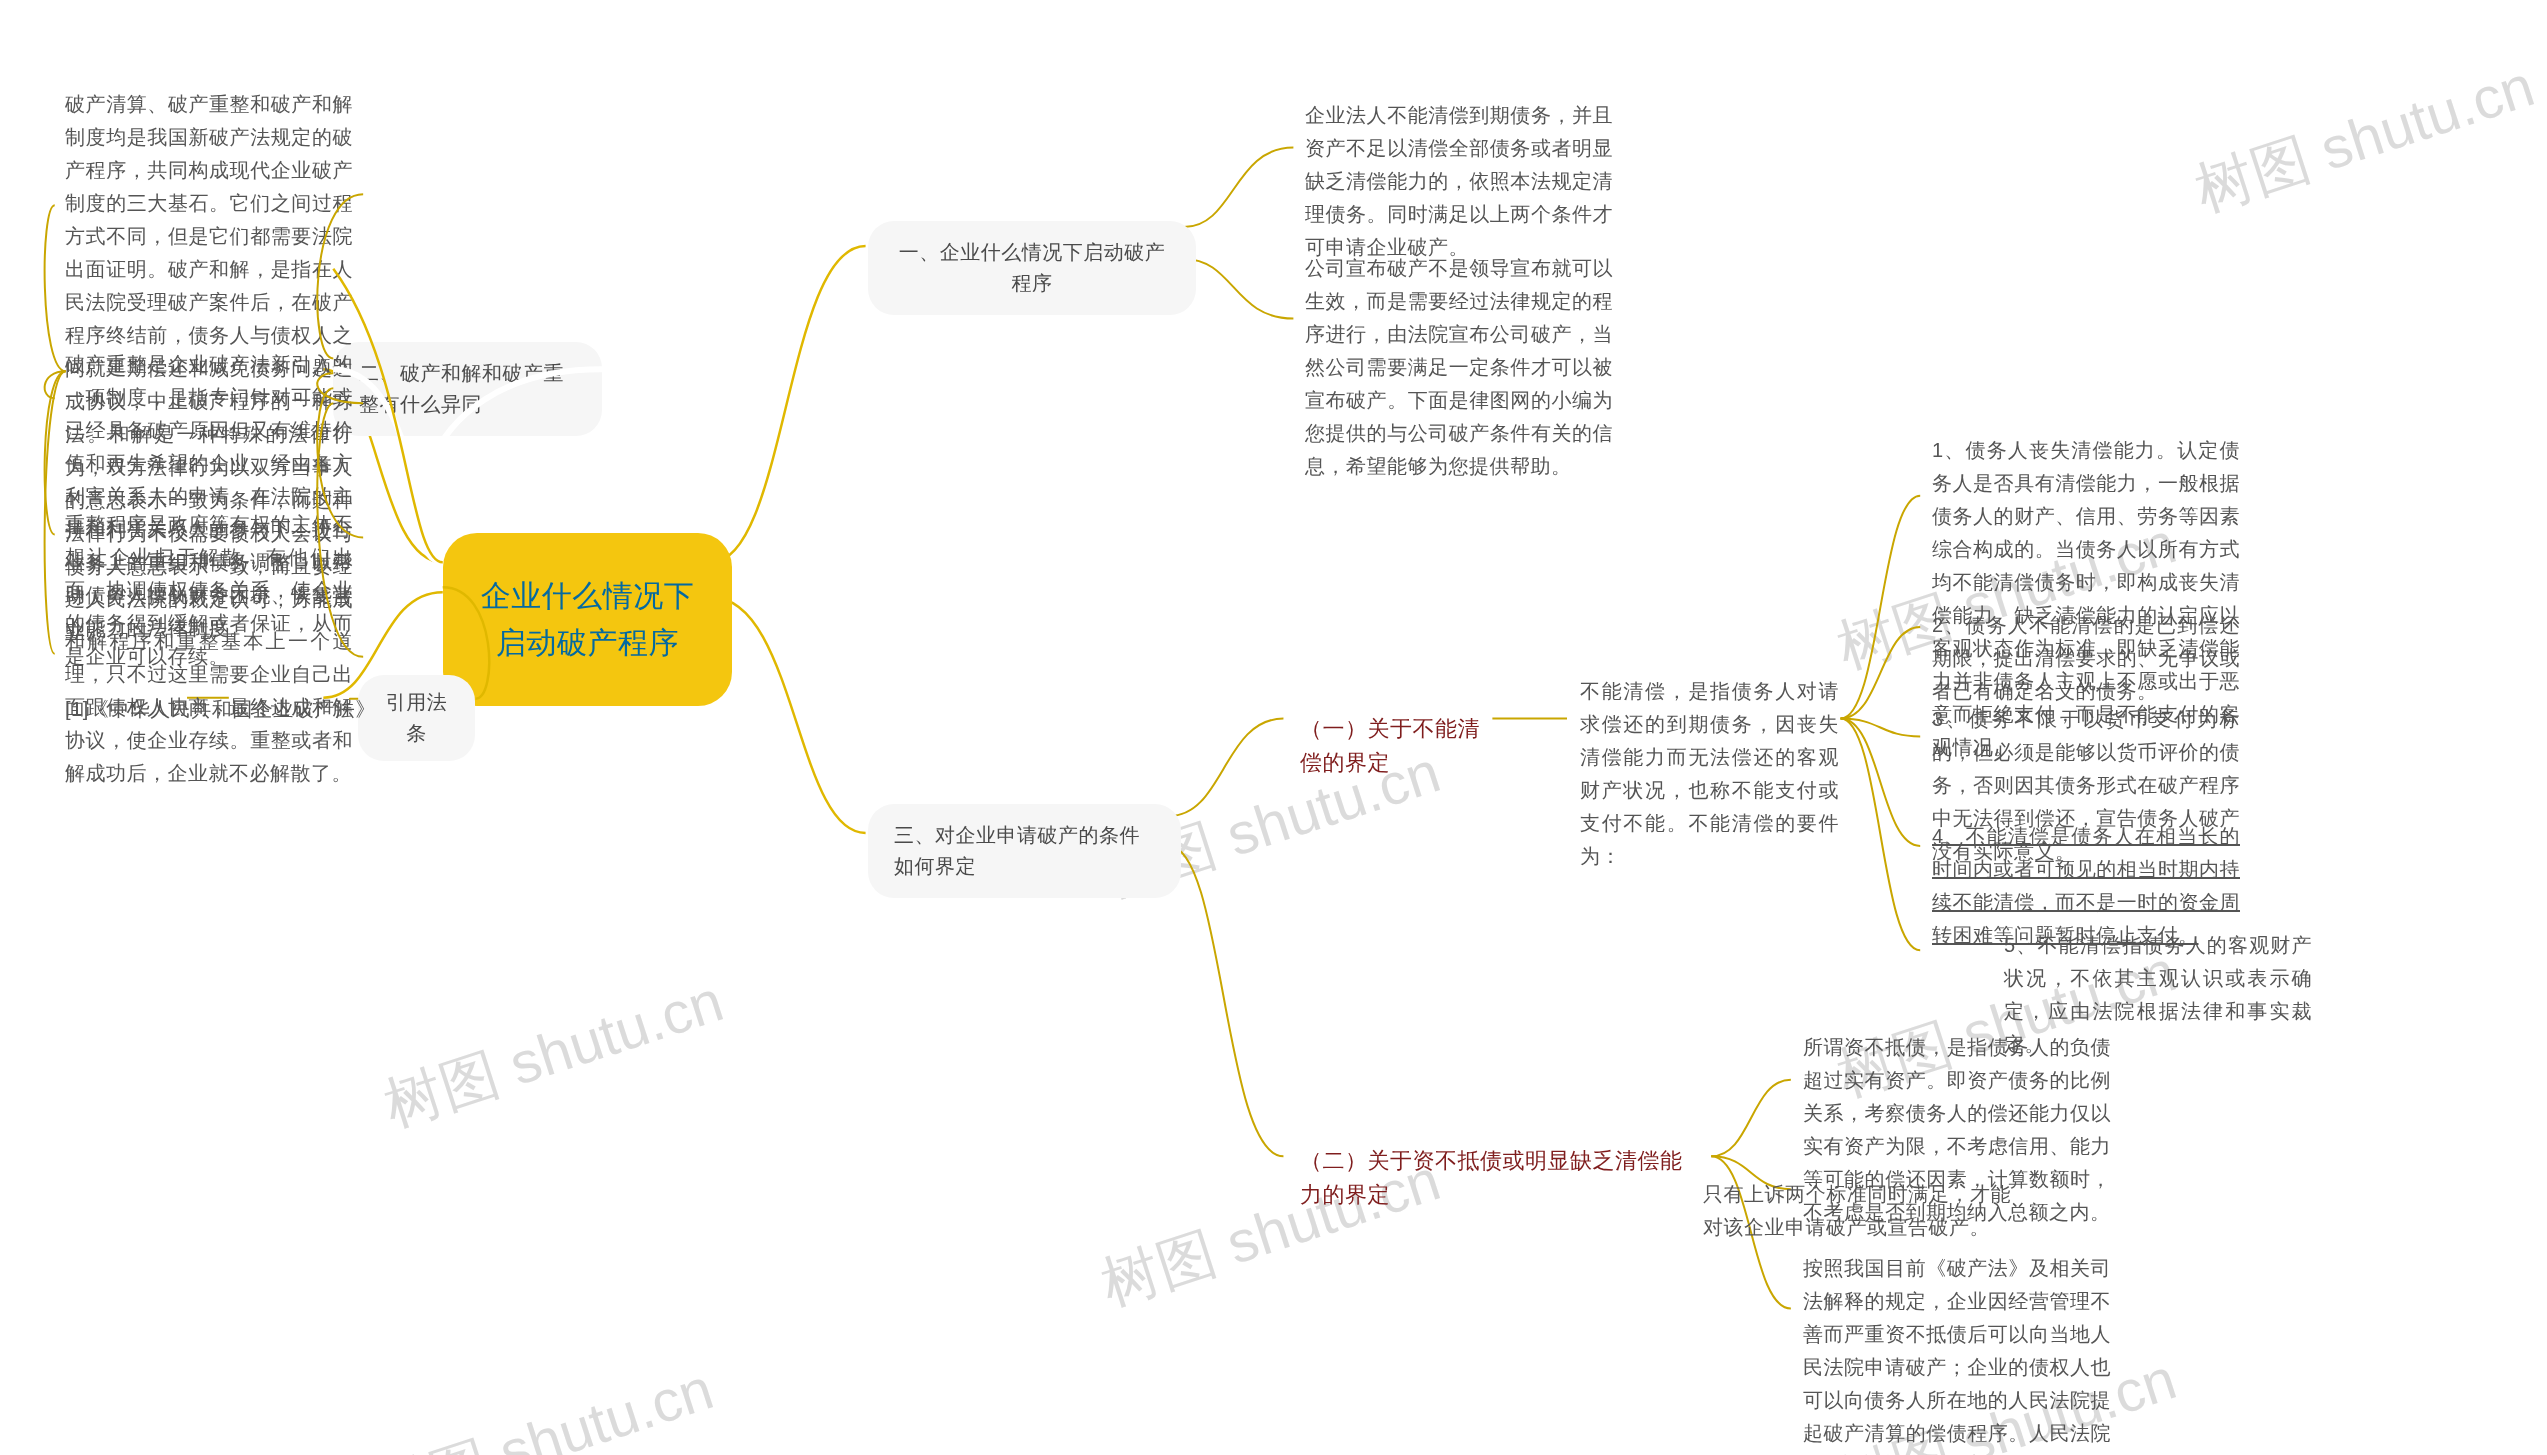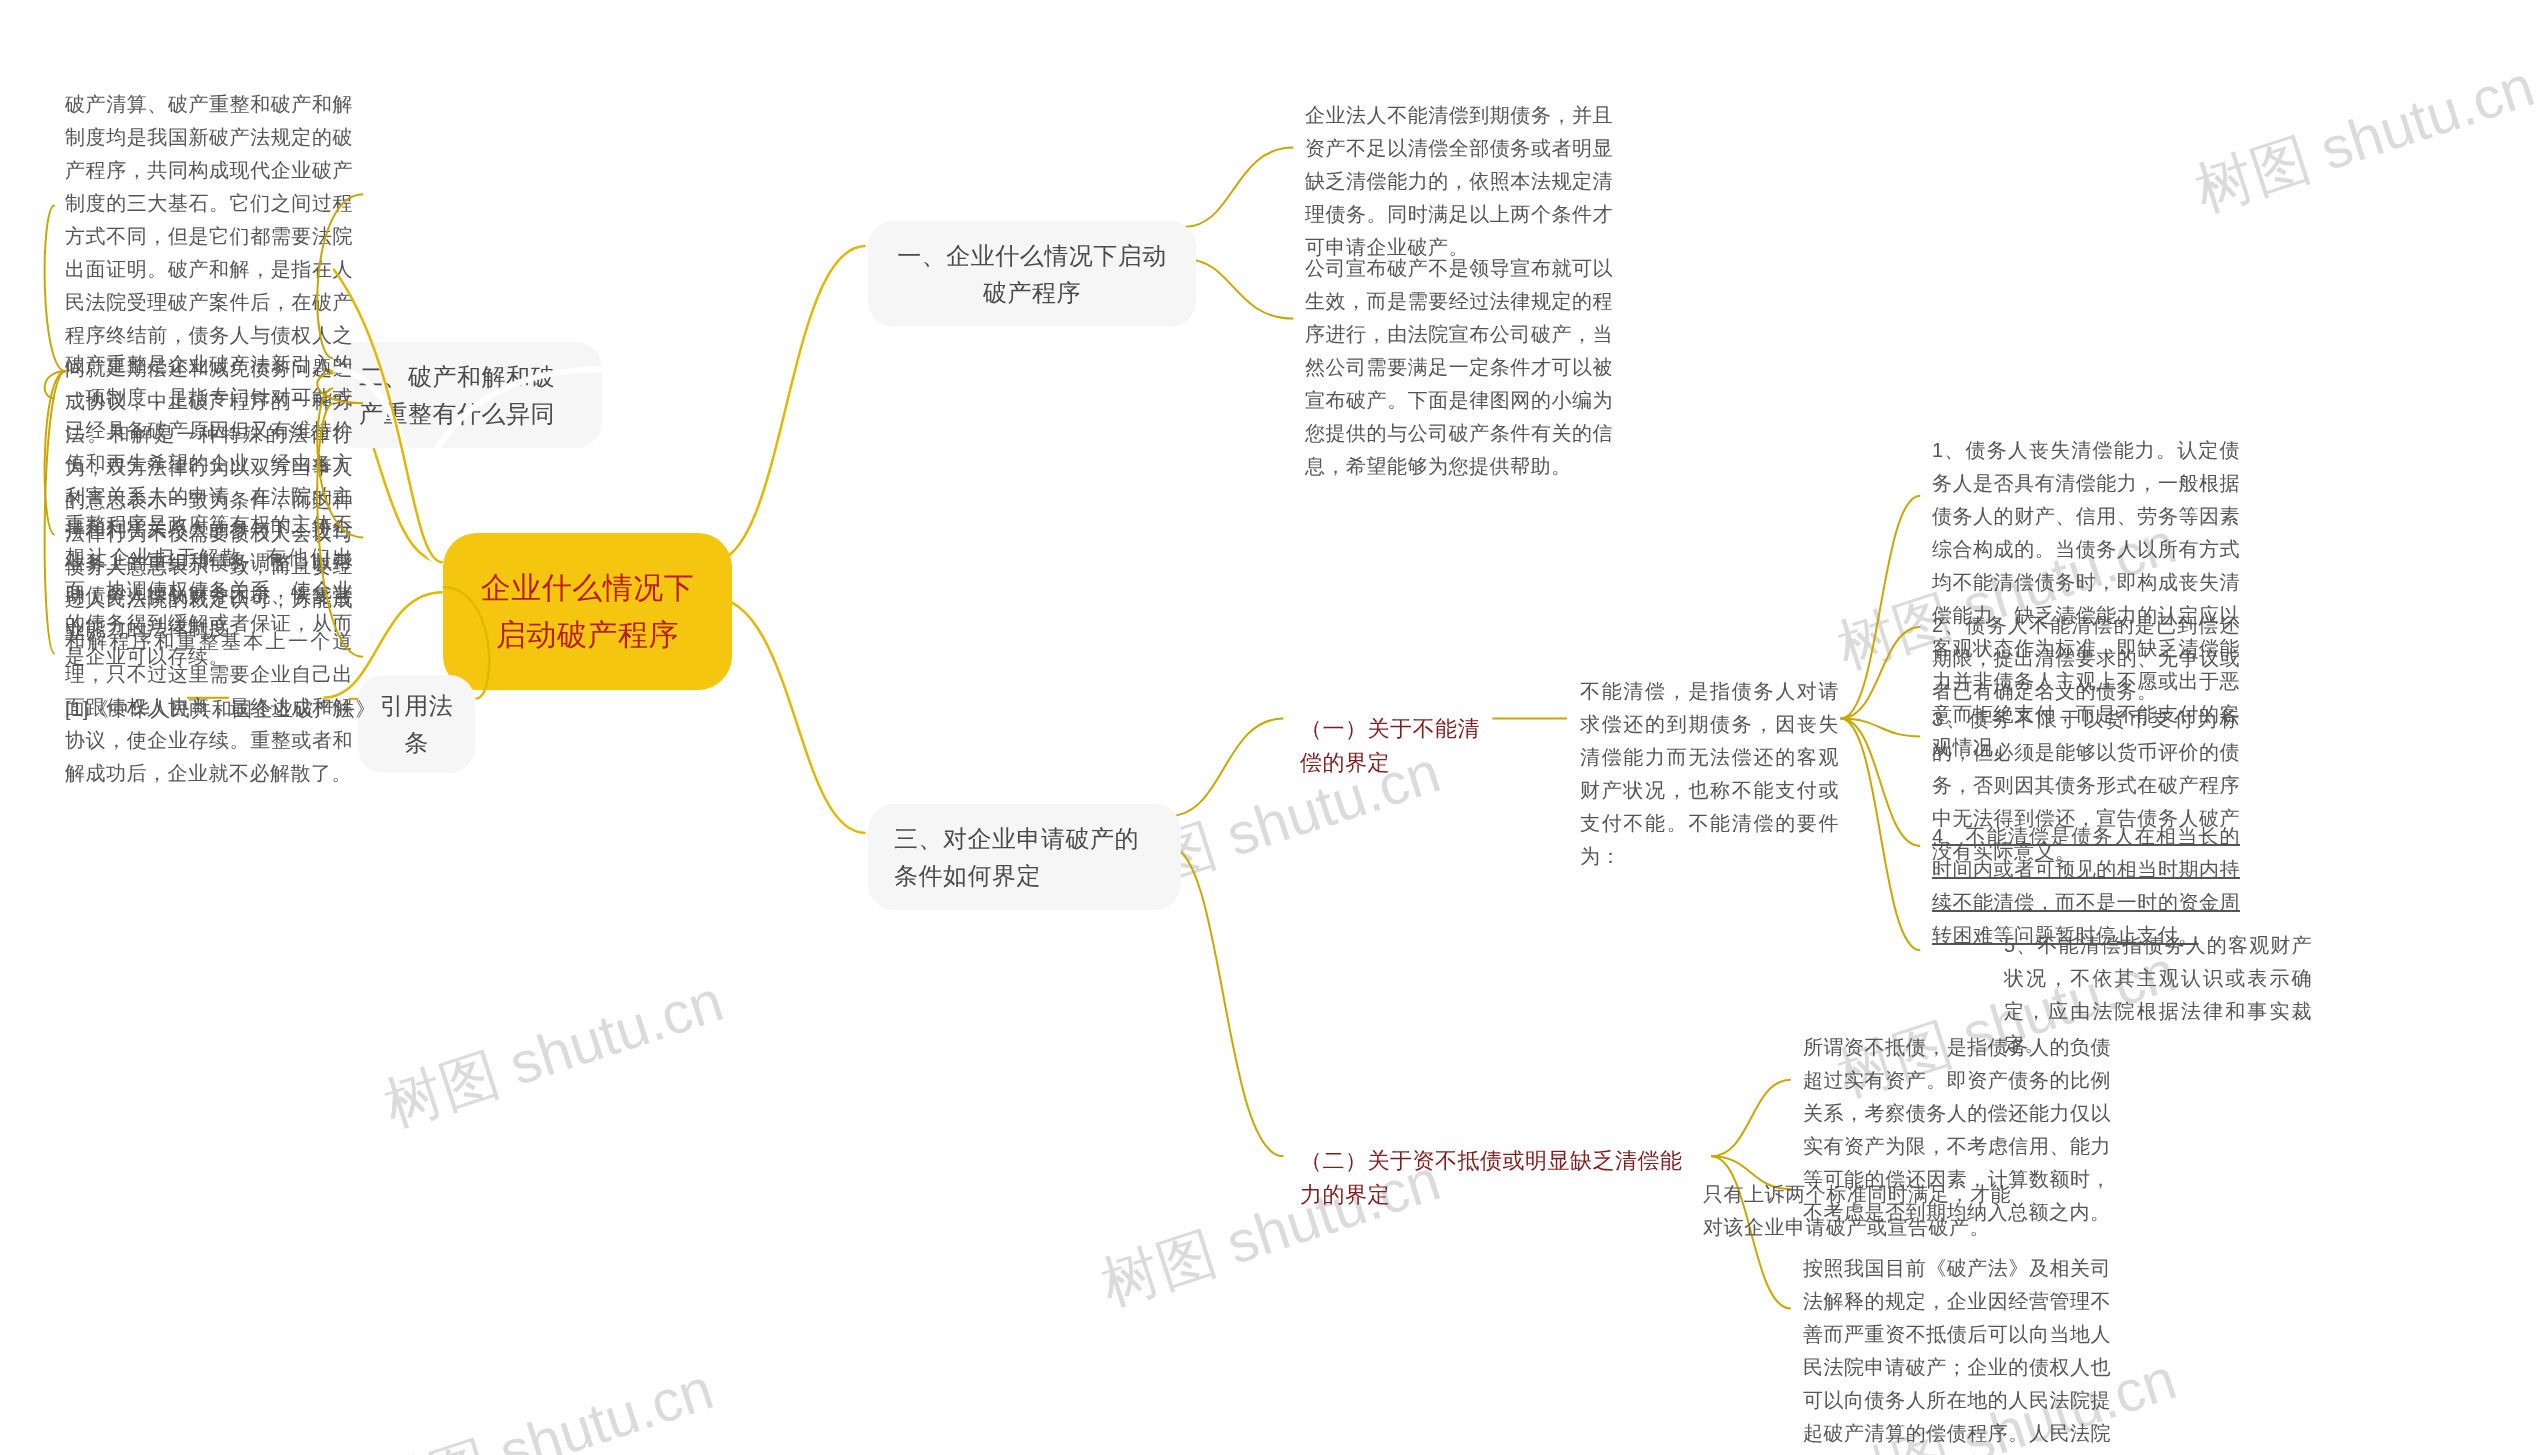--- a/index.html
+++ b/index.html
@@ -13,31 +13,31 @@
     position:absolute;
     box-sizing:border-box;
     border-radius:16px;
     padding:14px 20px;
     font-size:22px;
     line-height:1.55;
     letter-spacing:0.5px;
   }
   .root{
     background:#f4c60f;
-    color:#b91c1c;
+    color:#0369a1;
     font-size:30px;
     text-align:center;
-    padding:32px 36px;
+    padding:40px 36px;
     border-radius:34px;
     font-weight:500;
   }
   .branch{
     background:#f6f6f6;
     color:#4a4a4a;
-    font-size:24px;
+    font-size:20px;
     text-align:center;
     border-radius:26px;
     padding:16px 26px;
   }
   .sub{
     color:#7f1d1d;
     font-size:22px;
     padding:10px 14px;
   }
   .leaf{

